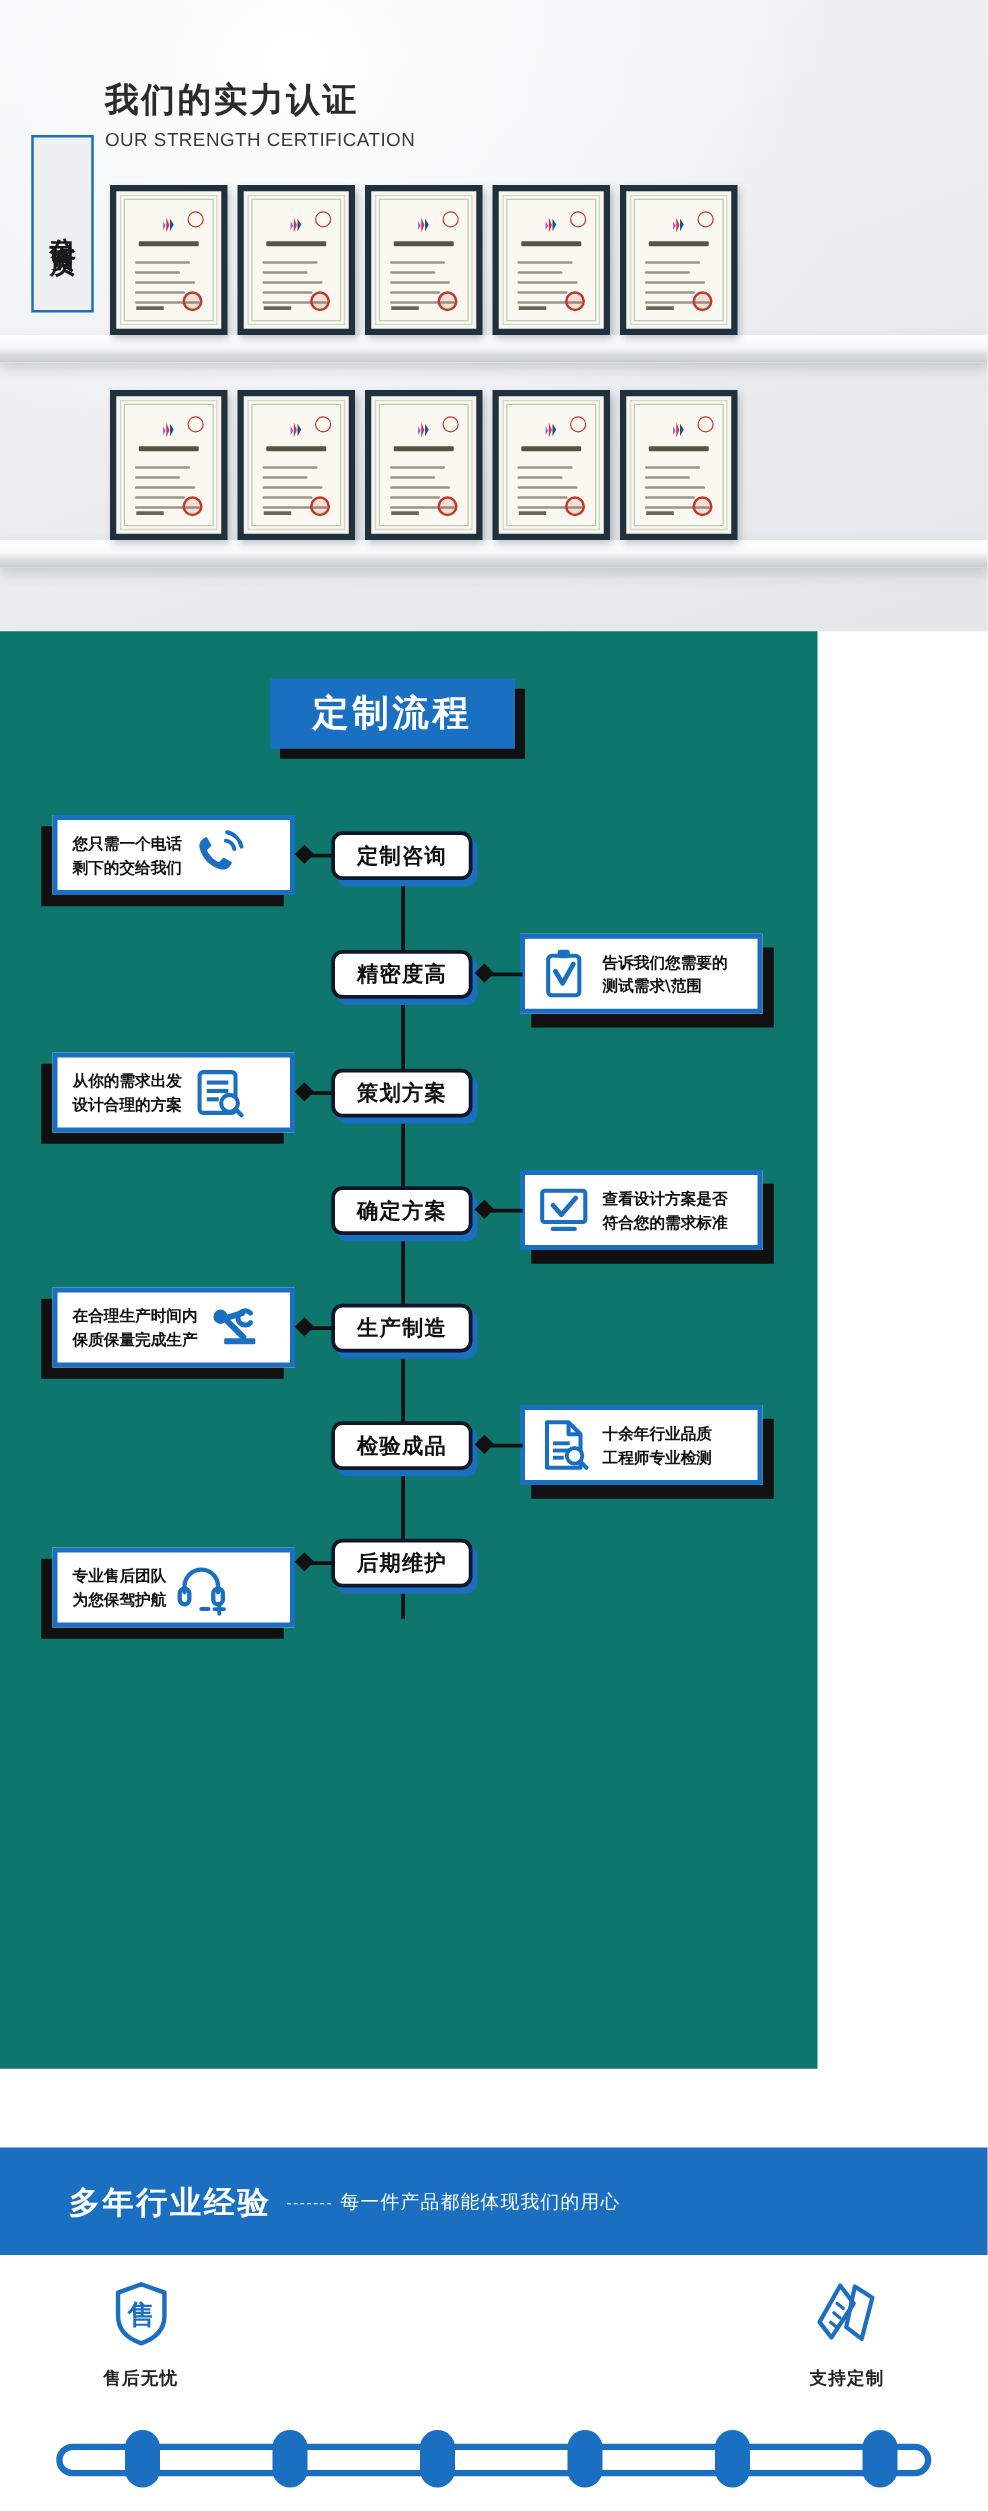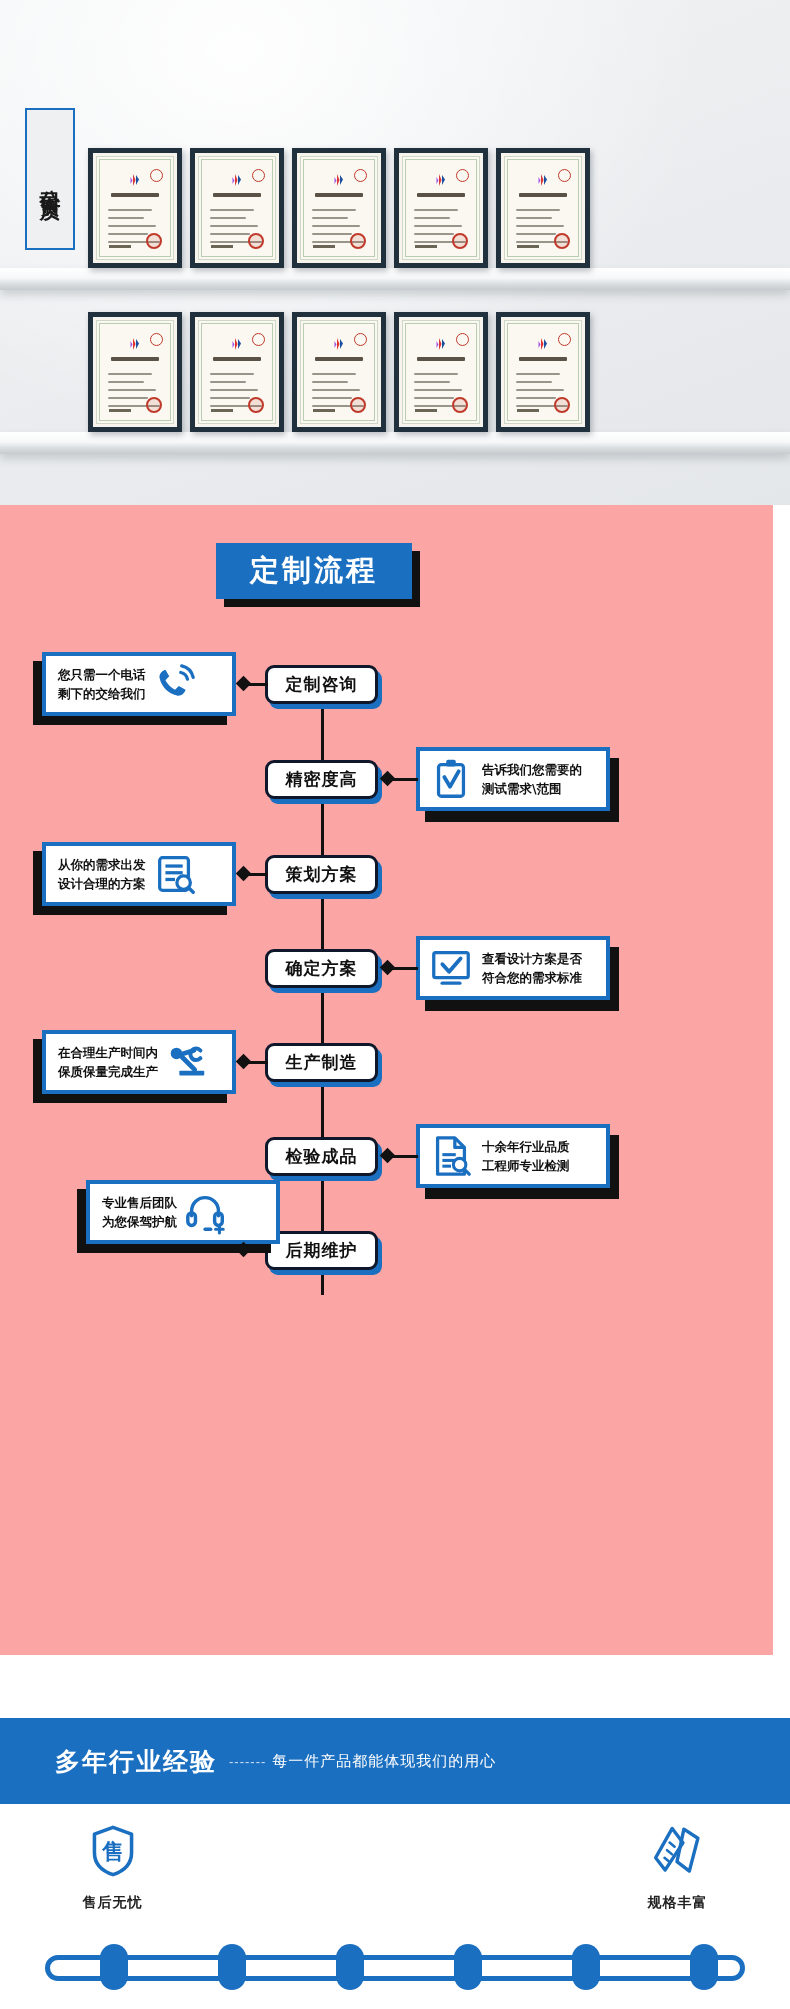--- a/index.html
+++ b/index.html
@@ -96,21 +96,21 @@
   .frame .paper .seal2 {
     position:absolute; right:10px; top:12px;
     width:13px; height:13px; border:1.5px solid #c0392b; border-radius:50%;
   }
   .frame .paper .sig {
     position:absolute; left:12px; bottom:11px; width:22px; height:3px; background:#6b6558;
   }
 
   
   .flow-section {
-    position:relative; width:773px; height:1150px; background:#fca5a5;
+    position:relative; width:654px; height:1150px; background:#0f766e;
   }
   .title-wrap { position:absolute; left:216px; top:38px; }
   .title-wrap .shadow {
     position:absolute; left:8px; top:8px; width:196px; height:56px; background:#111;
   }
   .title-wrap .bar {
     position:relative; width:196px; height:56px; background:#1b6fc0;
     display:flex; align-items:center; justify-content:center;
   }
   .title-wrap .bar span {
@@ -198,20 +198,24 @@
   .node {
     position:absolute; top:1944px; width:28px; height:46px; border-radius:14px; background:#1b6fc0;
   }
 </style>
 </head>
 <body>
 
 <div class="cert-section">
   <div class="wallglow"></div>
 
+  <div class="cert-heading">
+    <div class="cn">我们的实力认证</div>
+    <div class="en">OUR STRENGTH CERTIFICATION</div>
+  </div>
 
   <div class="vbadge">
     <span>公司资质</span>
   </div>
 
   <div class="shelf s1"></div>
   <div class="shelf s2"></div>
 
   <div class="shelf-row r1" id="row1">
       <div class="frame">
@@ -555,21 +559,21 @@
               <path d="M28 5v10h10" fill="none" stroke="#1b6fc0" stroke-width="3.4" stroke-linejoin="round"></path>
               <rect x="15" y="21" width="14" height="3.2" fill="#1b6fc0"></rect>
               <rect x="15" y="27" width="14" height="3.2" fill="#1b6fc0"></rect>
               <rect x="15" y="33" width="9" height="3.2" fill="#1b6fc0"></rect>
               <circle cx="33" cy="33" r="6.5" fill="#fff" stroke="#1b6fc0" stroke-width="3.2"></circle>
               <path d="M38 38l5 5" stroke="#1b6fc0" stroke-width="3.4" stroke-linecap="round"></path>
             </svg></div>
           <div class="txt">十余年行业品质<br>工程师专业检测</div>
         </div>
       </div>
-      <div class="card left" style="left: 42px; top: 675px; margin-left: 44px;">
+      <div class="card left" style="left: 42px; top: 733px;">
         <div class="blk"></div>
         <div class="body">
           <div class="txt">专业售后团队<br>为您保驾护航</div>
           <div class="ic"><svg viewBox="0 0 48 48">
               <path d="M9 28v-5a14 14 0 0 1 28 0v5" fill="none" stroke="#1b6fc0" stroke-width="3.6" stroke-linecap="round"></path>
               <rect x="5" y="25" width="8" height="13" rx="4" fill="none" stroke="#1b6fc0" stroke-width="3.6"></rect>
               <rect x="33" y="25" width="8" height="13" rx="4" fill="none" stroke="#1b6fc0" stroke-width="3.6"></rect>
               <path d="M23 42h6" stroke="#1b6fc0" stroke-width="3.4" stroke-linecap="round"></path>
               <path d="M38 38v8M34 42h8" stroke="#1b6fc0" stroke-width="3.2" stroke-linecap="round"></path>
             </svg></div>
@@ -617,21 +621,21 @@
               <path d="M20 6 36 20 22 56 8 44z" transform="rotate(12 26 30)"></path>
               <path d="M44 6 58 20 40 56 28 42z" transform="rotate(-12 42 30)"></path>
             </g>
             <g stroke="#1b6fc0" stroke-width="3" stroke-linecap="round">
               <path d="M22 22l6 5"></path>
               <path d="M19 31l6 5"></path>
               <path d="M16 40l6 5"></path>
             </g>
           </svg></div>
       </div>
-      <div class="flabel">规格丰富</div>
+      <div class="flabel">支持定制</div>
     </div>
   </div>
 
 <div class="track"></div>
 <div id="nodes-host">
     <div class="node" style="left: 100px;"></div>
     <div class="node" style="left: 218px;"></div>
     <div class="node" style="left: 336px;"></div>
     <div class="node" style="left: 454px;"></div>
     <div class="node" style="left: 572px;"></div>

